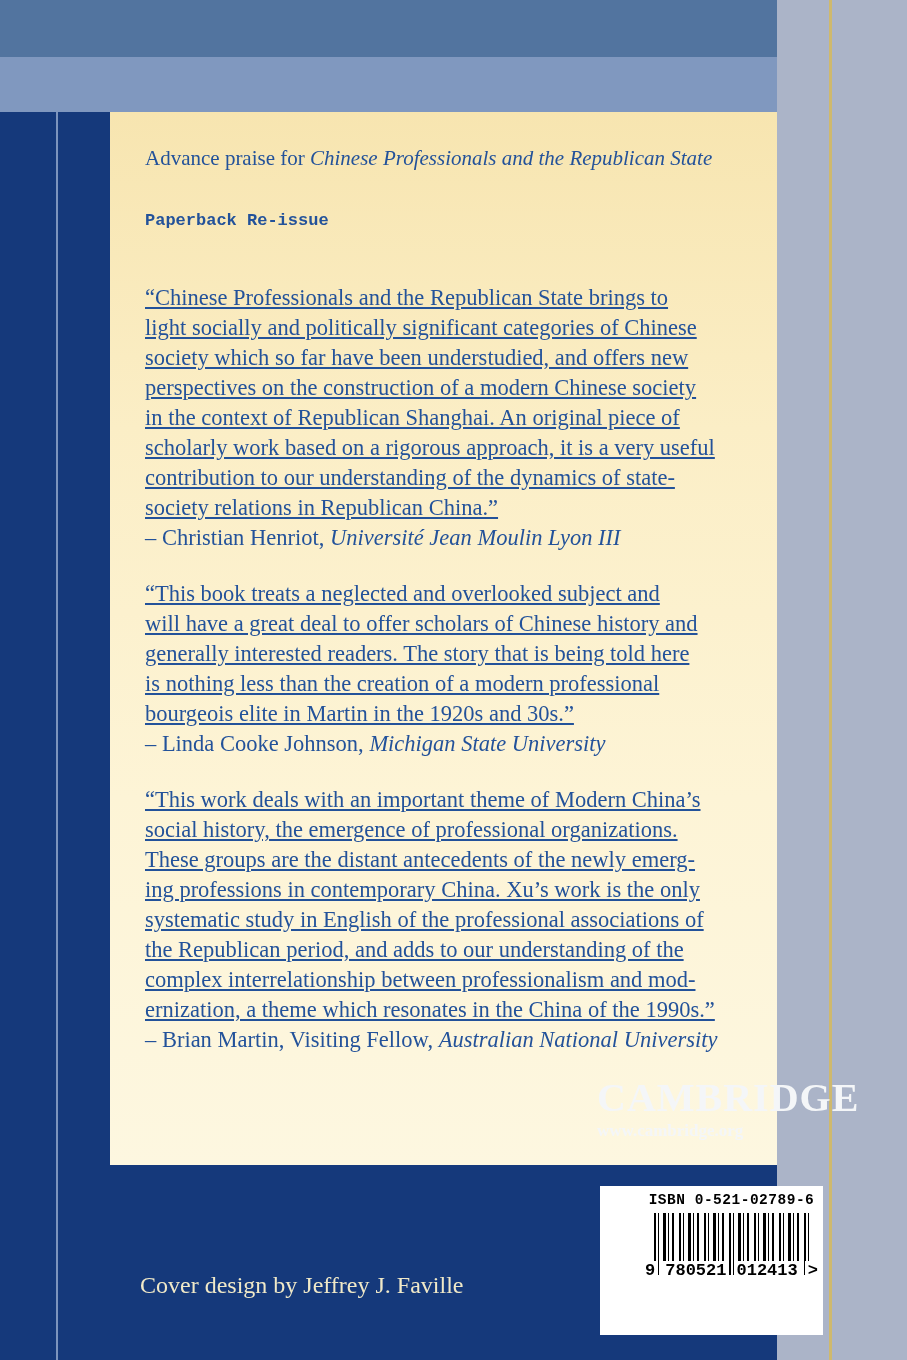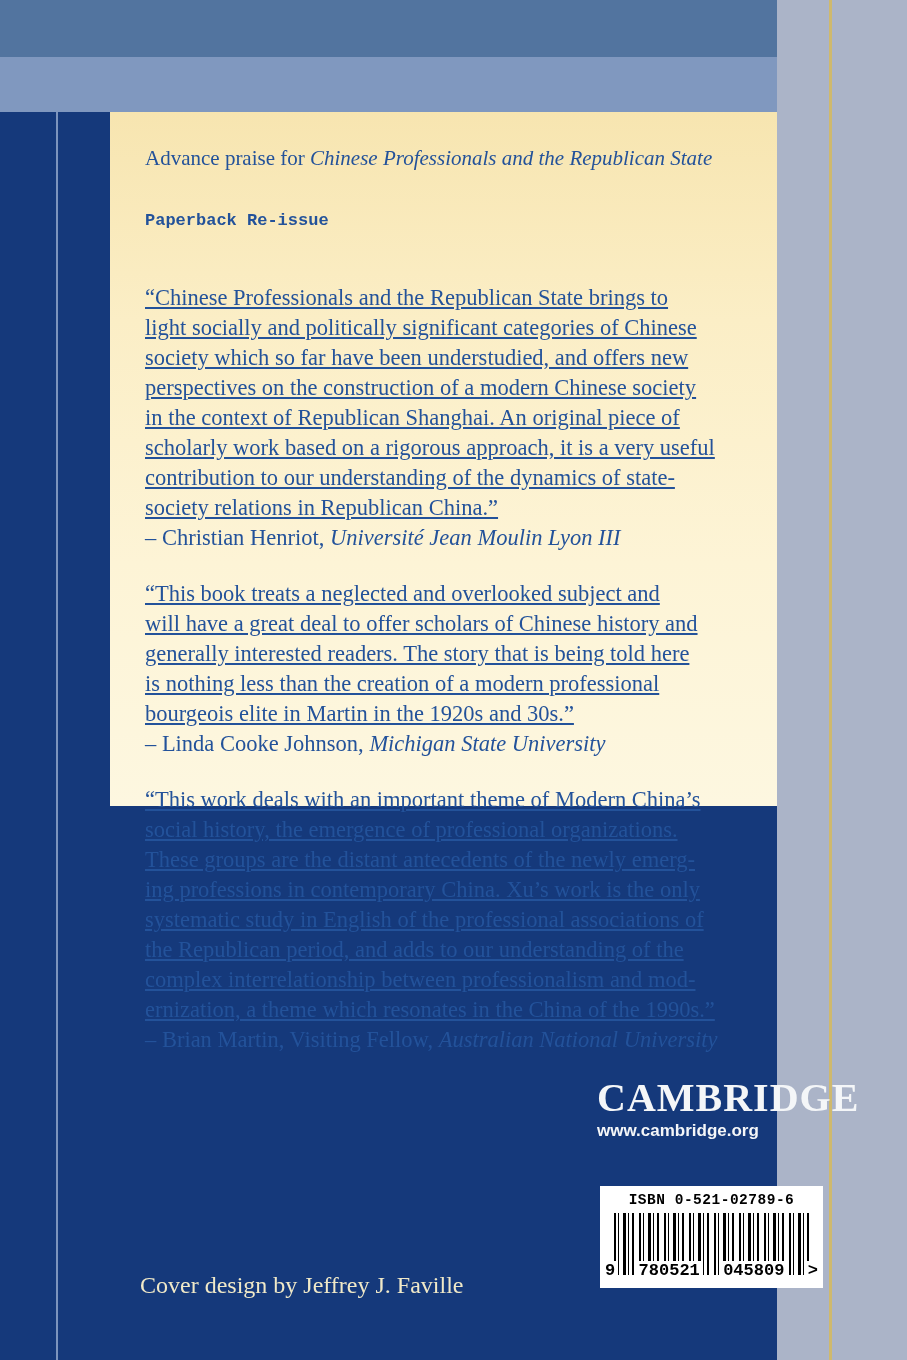--- a/index.html
+++ b/index.html
@@ -15,45 +15,45 @@
   .band-top    { position:absolute; left:0; top:0;   width:777px; height:57px; background:#52749f; }
   .band-second { position:absolute; left:0; top:57px; width:777px; height:55px; background:#8098bf; }
 
   
   .right-column{ position:absolute; left:777px; top:0; width:130px; height:1360px; background:#abb4c8; }
   .gold-line   { position:absolute; left:829px; top:0; width:3px;  height:1360px; background:#cfb96d; }
   .left-line   { position:absolute; left:56px;  top:112px; width:2px; height:1248px; background:#7c94bd; }
 
   
   .cream-panel{
-    position:absolute; left:110px; top:112px; width:667px; height:694px;
+    position:absolute; left:110px; top:112px; width:667px; height:1053px;
     background:linear-gradient(180deg,#f7e5b0 0%, #fbeec6 30%, #fdf4d6 65%, #fdf7e0 100%);
     padding:33px 28px 0 35px;
     color:#23529a;
   }
 
   .advance { font-size:21px; line-height:27px; margin-bottom:35px; color:#23529a; }
   .advance em { font-style:italic; }
 
   .edition { font-size:17px; line-height:28px; font-weight:bold; margin-bottom:48px; color:#23529a;font-family:Liberation Mono, monospace; }
 
   .quote { font-size:22.5px; line-height:30px; margin-bottom:26px; color:#23529a; }
   .quote-lines { white-space:pre-line;text-decoration:underline; }
   .attr em { font-style:italic; }
 
   
   .publisher { position:absolute; left:597px; top:1080px; color:#f4f6f8; }
   .pub-name { font-family:"Liberation Serif", serif; font-weight:bold; font-size:40px; line-height:36px; letter-spacing:1px; }
   .pub-sub  { font-family:"Liberation Serif", serif; font-weight:bold; font-size:22px; line-height:26px; letter-spacing:0.5px; }
-  .pub-url  { font-family:Liberation Sans, sans-serif; font-weight:bold; font-size:17px; margin-top:5px; }
+  .pub-url  { font-family:Liberation Serif, serif; font-weight:bold; font-size:17px; margin-top:5px; }
 
   
   .barcode-box{
-    position:absolute; left:600px; top:1186px; width:223px; height:102px;
-    background:#ffffff; padding-top:6px;
+    position:absolute; left:600px; top:1186px; width:223px; height:149px;
+    background:#ffffff; padding-top:6px;padding-left:40px;
   }
   .isbn{
     font-family:"Liberation Mono", monospace; font-weight:bold; font-size:14.5px;
     color:#000; text-align:center; letter-spacing:0.5px;
   }
   .bars{
     height:62px; margin:5px 12px 0 14px;
     background:repeating-linear-gradient(90deg,
       #000 0 2px, #fff 2px 4px, #000 4px 5px, #fff 5px 9px,
       #000 9px 12px, #fff 12px 14px, #000 14px 15px, #fff 15px 18px,
@@ -127,20 +127,20 @@
     <div class="pub-name">CAMBRIDGE</div>
     <div class="pub-url">www.cambridge.org</div>
   </div>
 
   <div class="barcode-box">
     <div class="isbn">ISBN 0-521-02789-6</div>
     <div class="bars"></div>
     <div class="barcode-digits">
       <span>9</span>
       <span>780521</span>
-      <span>045809</span>
+      <span>012413</span>
       <span>&gt;</span>
     </div>
   </div>
 
   <div class="credit">Cover design by Jeffrey J. Faville</div>
 
 </div>
 
 </body></html>

